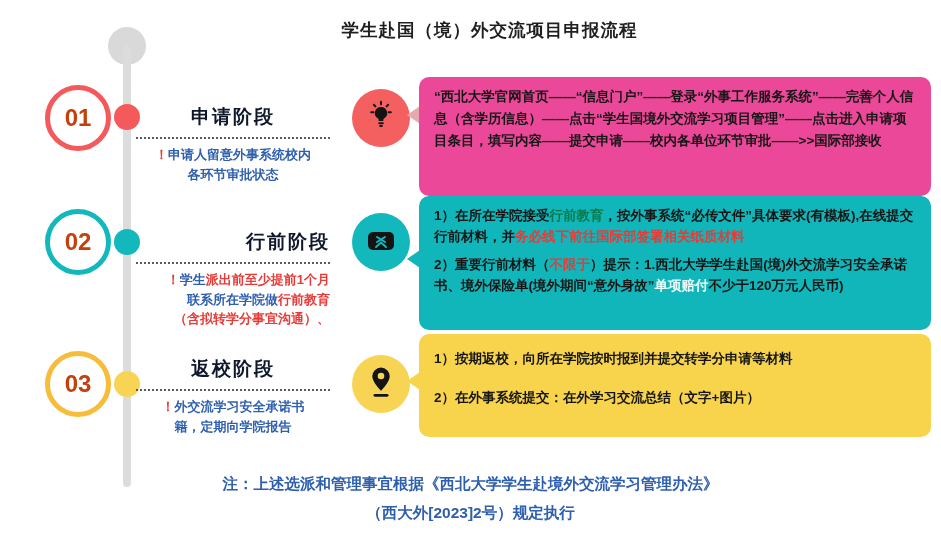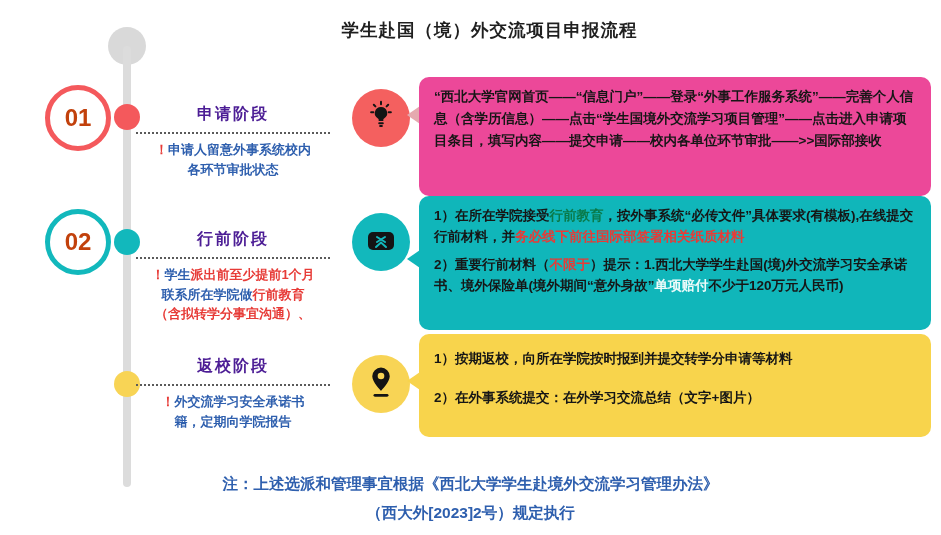--- a/index.html
+++ b/index.html
@@ -23,23 +23,23 @@
   .num2{top:209px;border-color:#12b8bc;}
   .num3{top:351px;border-color:#f7bd3a;}
   
   .dot{position:absolute;left:114px;width:26px;height:26px;border-radius:50%;}
   .dot1{top:104px;background:#f4595c;}
   .dot2{top:229px;background:#12b8bc;}
   .dot3{top:371px;background:#f8d455;}
   
   .stage-col{position:absolute;left:136px;width:194px;text-align:center;}
   .col1{top:104px;}
-  .col2{top:229px;}
+  .col2{top:229px;text-align:right;}
   .col3{top:356px;}
-  .stage-label{font-size:16px;color:#4c1d95;padding-bottom:7px;
+  .stage-label{font-size:19px;color:#0f172a;padding-bottom:7px;
     border-bottom:2px dotted #5a5a5a;letter-spacing:2px;}
   .stage-warning{margin-top:6px;font-size:13px;line-height:1.5;}
   
   .icon-circle{position:absolute;left:352px;width:58px;height:58px;border-radius:50%;
     display:flex;align-items:center;justify-content:center;}
   .ic1{top:89px;background:#f4605f;}
   .ic2{top:213px;background:#12b8bc;}
   .ic3{top:355px;background:#f8d455;}
   
   .info-box{position:absolute;left:419px;width:512px;box-sizing:border-box;
@@ -130,20 +130,23 @@
         </g>
       </svg>
     </span>
   </div>
   <div class="pointer pt2"></div>
   <div class="info-box box2">
     <div class="para"><span class="c-black">1）在所在学院接受</span><span class="c-green">行前教育</span><span class="c-black">，按外事系统“必传文件”具体要求(有模板),在线提交行前材料，并</span><span class="c-red">务必线下前往国际部签署相关纸质材料</span></div>
     <div class="para"><span class="c-black">2）重要行前材料（</span><span class="c-red">不限于</span><span class="c-black">）提示：1.西北大学学生赴国(境)外交流学习安全承诺书、境外保险单(境外期间“意外身故”</span><span class="c-white">单项赔付</span><span class="c-black">不少于120万元人民币)</span></div>
   </div>
 
+  <div class="num-circle num3">
+    <span>03</span>
+  </div>
   <div class="dot dot3"></div>
   <div class="stage-col col3">
     <div class="stage-label">返校阶段</div>
     <div class="stage-warning">
       <div><span class="c-red">！</span><span class="c-blue">外交流学习安全承诺书</span></div>
       <div><span class="c-blue">籍，定期向学院报告</span></div>
     </div>
   </div>
   <div class="icon-circle ic3">
     <span>

